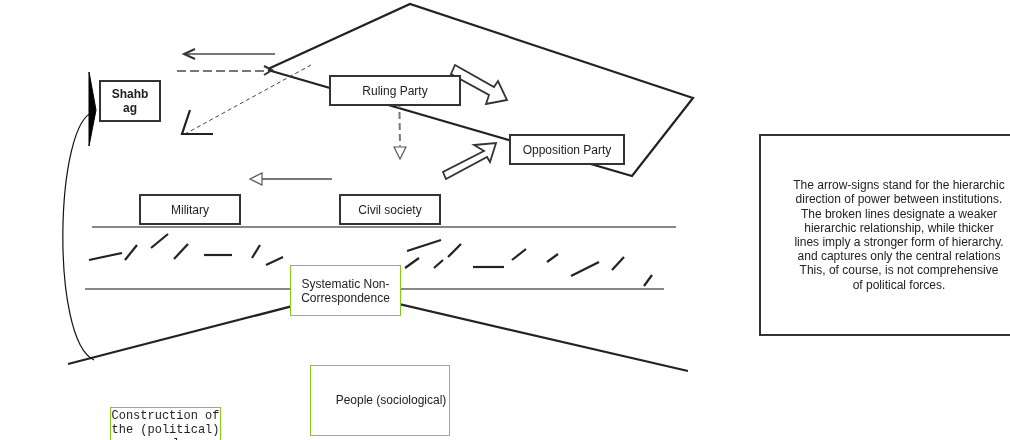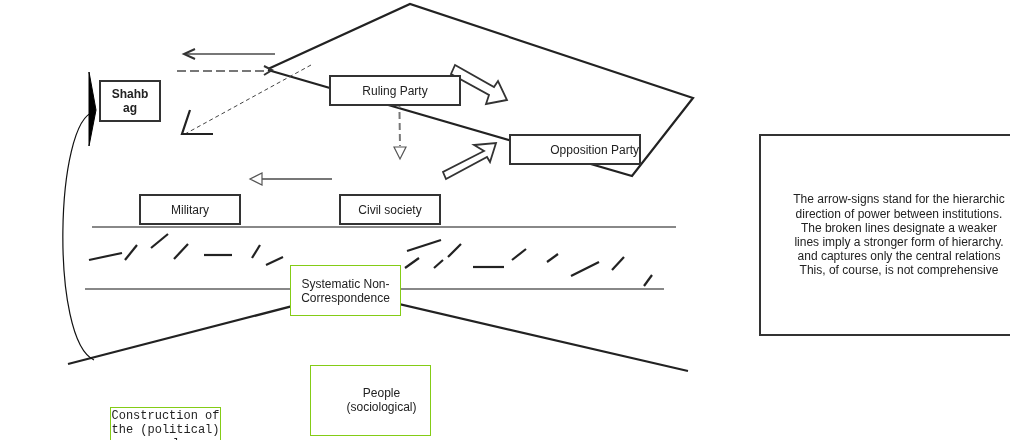--- a/index.html
+++ b/index.html
@@ -34,25 +34,25 @@
       line-height: 14px;
       color: #222222;
       margin-top: 35px;
     }
     .box.thick { border: 2px solid #333333; }
     .box.thin { border: 1px solid #84cc16; }
     .box span { display: block; }
 
     #box-shahbag { left: 99px; top: 45px; width: 62px; height: 42px; font-weight: bold; font-size: 12px; line-height: 14px; }
     #box-ruling { left: 329px; top: 40px; width: 132px; height: 31px; }
-    #box-opposition { left: 509px; top: 99px; width: 132px; height: 31px; justify-content: flex-end; }
+    #box-opposition { left: 509px; top: 99px; width: 116px; height: 31px; }
     #box-military { left: 139px; top: 159px; width: 102px; height: 31px; }
     #box-civil { left: 339px; top: 159px; width: 102px; height: 31px; }
     #box-snc { left: 290px; top: 230px; width: 111px; height: 51px; line-height: 14px; }
-    #box-people-soc { left: 310px; top: 330px; width: 121px; height: 71px; padding-bottom: 2px; padding-left: 22px; }
+    #box-people-soc { left: 310px; top: 330px; width: 140px; height: 71px; padding-bottom: 2px; padding-left: 22px; }
     #box-construction { left: 110px; top: 372px; width: 111px; height: 45px; line-height: 14px; font-family: Liberation Mono, monospace; }
     #box-legend { left: 759px; top: 99px; width: 280px; height: 202px; font-size: 12px; line-height: 14.2px; padding: 0 4px; }
   </style>
 </head>
 <body>
 
 <svg class="diagram" viewBox="0 0 1010 440" xmlns="http://www.w3.org/2000/svg">
 
   <polyline points="268,69 410,4 693,98 632,176 268,70" fill="none" stroke="#222222" stroke-width="2.2" stroke-linejoin="miter"></polyline>
 
@@ -144,17 +144,19 @@
     <span>the (political)</span>
     <span>people</span>
   </div>
 </div>
 
 <div id="box-legend" class="box thick">
   <div>
     <span>The arrow-signs stand for the hierarchic</span>
     <span>direction of power between institutions.</span>
     <span>The broken lines designate a weaker</span>
+    <span>hierarchic relationship, while thicker</span>
     <span>lines imply a stronger form of hierarchy.</span>
     <span>and captures only the central relations</span>
     <span>This, of course, is not comprehensive</span>
+    <span>of political forces.</span>
   </div>
 </div>
 
 </body></html>

